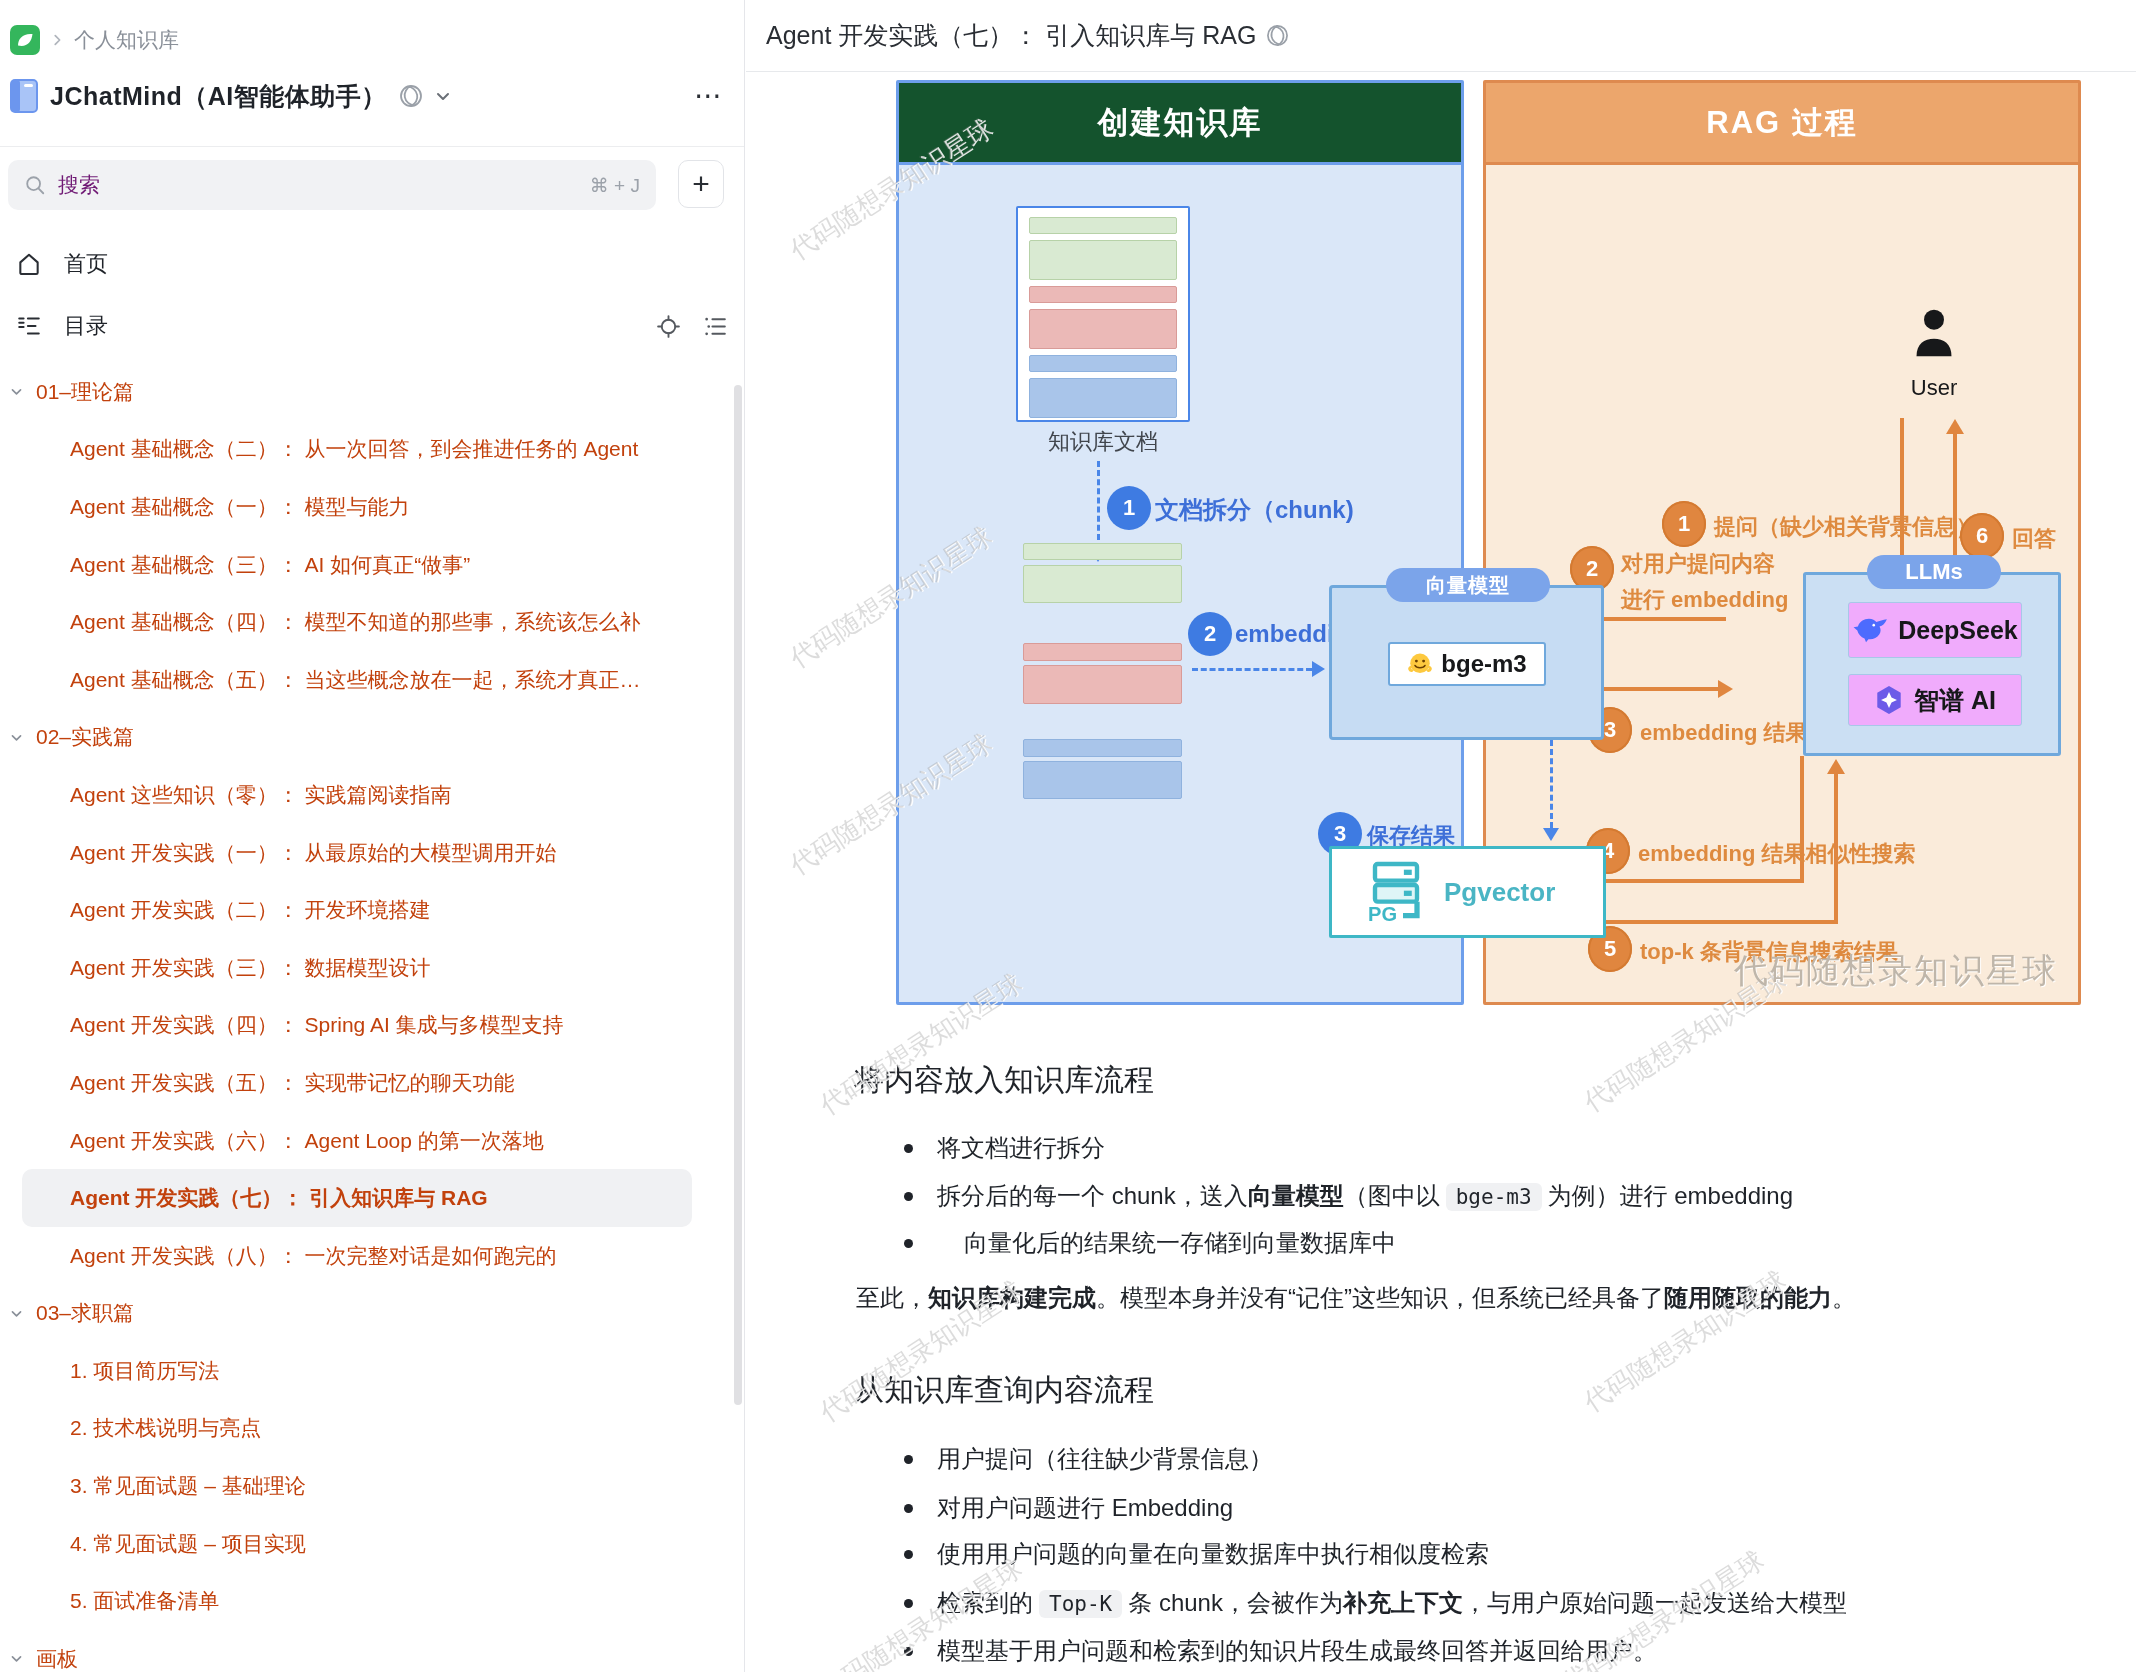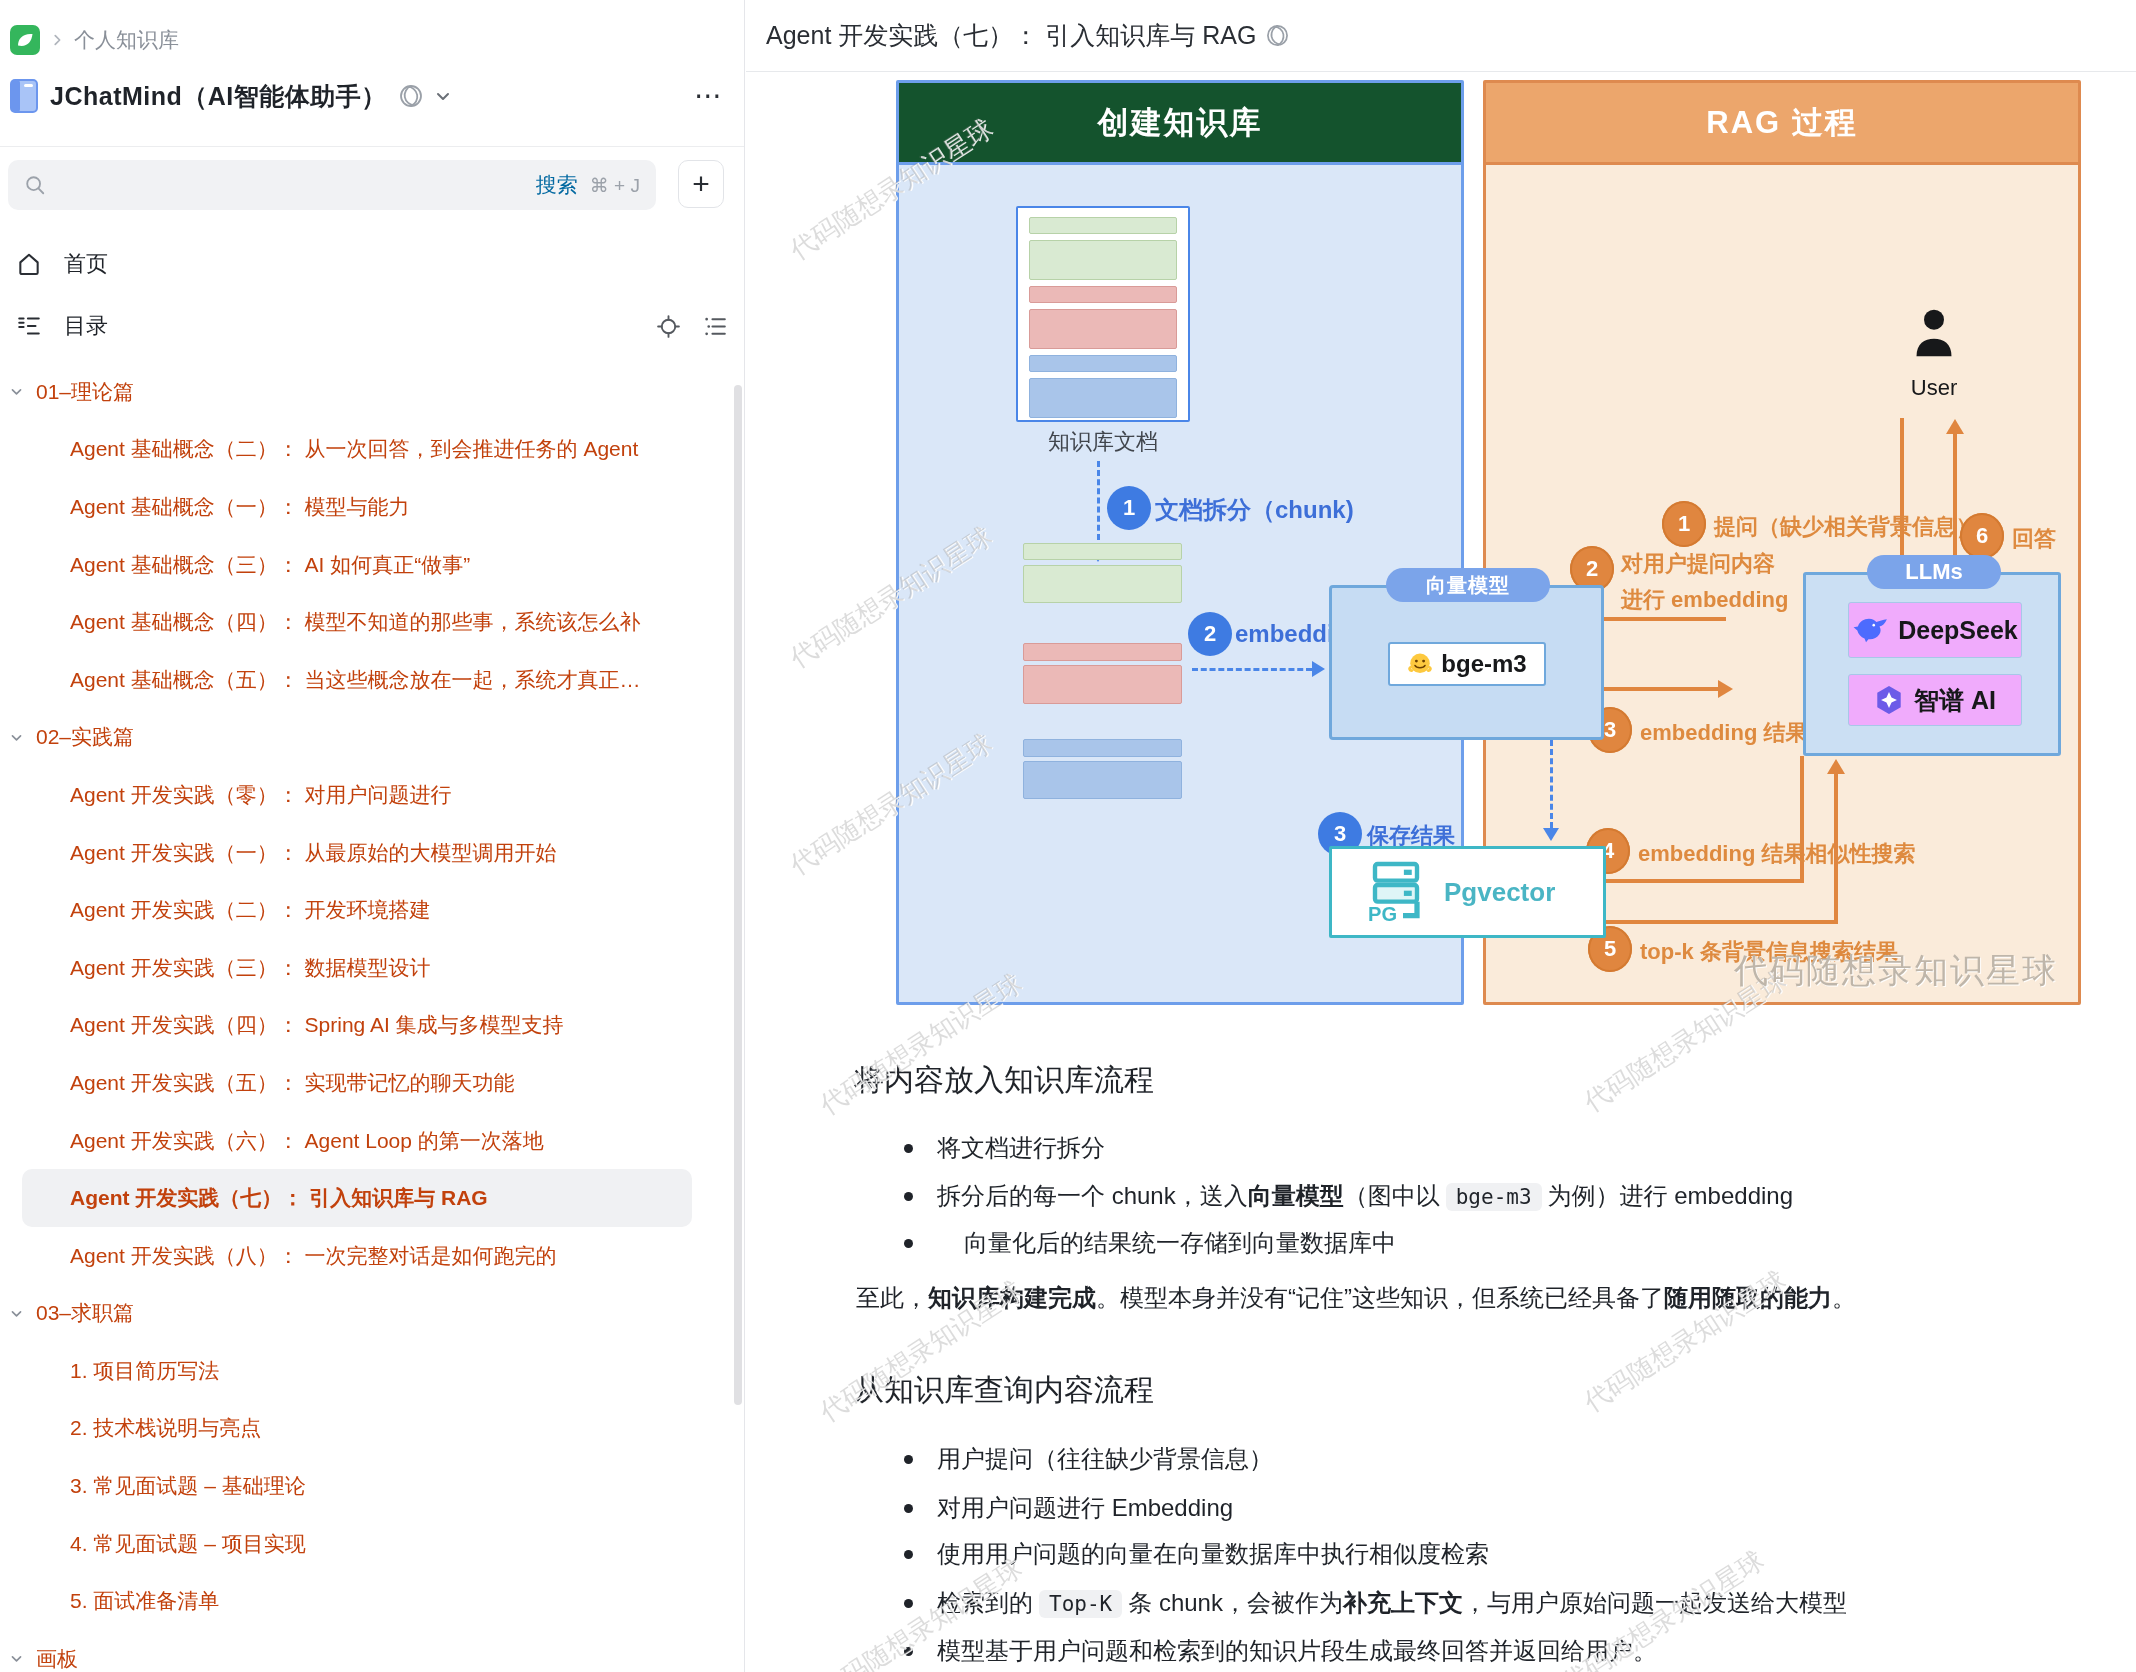--- a/index.html
+++ b/index.html
@@ -14,21 +14,21 @@
   .ws-label { font-size:21px; color:#8A9099; }
   .ws-chev svg { display:block; }
   .kb-row { position:absolute; left:10px; top:74px; right:20px; height:44px; display:flex; align-items:center; gap:12px; }
   .kb-title { font-size:25px; font-weight:700; color:#1f2329; letter-spacing:0.5px; }
   .kb-more { margin-left:auto; font-size:28px; color:#2A2E34; letter-spacing:2px; line-height:20px; }
   .sb-divider { position:absolute; left:0; right:0; top:146px; height:1px; background:#ECEDEF; }
 
   .search-row { position:absolute; left:8px; top:160px; right:20px; height:50px; display:flex; gap:22px; }
   .search-box { flex:none; width:648px; height:50px; background:#F1F2F4; border-radius:10px;
                 display:flex; align-items:center; padding:0 16px; gap:12px; }
-  .search-ph { font-size:21px; color:#0369a1; flex:1;text-align:right; }
+  .search-ph { font-size:21px; color:#701a75; flex:1; }
   .search-sc { font-size:19px; color:#9CA2AA; }
   .add-btn { width:48px; height:48px; border:1.5px solid #E2E4E8; border-radius:10px; background:#fff;
              display:flex; align-items:center; justify-content:center; font-size:30px; font-weight:300; color:#2A2E34; }
 
   .nav-row { position:absolute; left:0; right:0; height:52px; display:flex; align-items:center; padding:0 16px; }
   .nav-home { top:238px; } .nav-toc { top:300px; }
   .nav-label { font-size:22px; color:#1f2329; margin-left:22px; }
   .nav-right { margin-left:auto; display:flex; gap:22px; align-items:center; }
 
   .tree { position:absolute; left:0; right:0; top:363px; }
@@ -249,21 +249,21 @@
         </div>
         <div class="trow tsec">
           <span class="chev">
             <svg width="13" height="13" viewBox="0 0 16 16">
               <path d="M3 6l5 5 5-5" fill="none" stroke="#8A9099" stroke-width="2" stroke-linecap="round" stroke-linejoin="round"></path>
             </svg>
           </span>
           <span>02–实践篇</span>
         </div>
         <div class="trow titem">
-          <span>Agent 开发实践（零）： 对用户问题进行</span>
+          <span>Agent 这些知识（零）： 实践篇阅读指南</span>
         </div>
         <div class="trow titem">
           <span>Agent 开发实践（一）： 从最原始的大模型调用开始</span>
         </div>
         <div class="trow titem">
           <span>Agent 开发实践（二）： 开发环境搭建</span>
         </div>
         <div class="trow titem">
           <span>Agent 开发实践（三）： 数据模型设计</span>
         </div>

